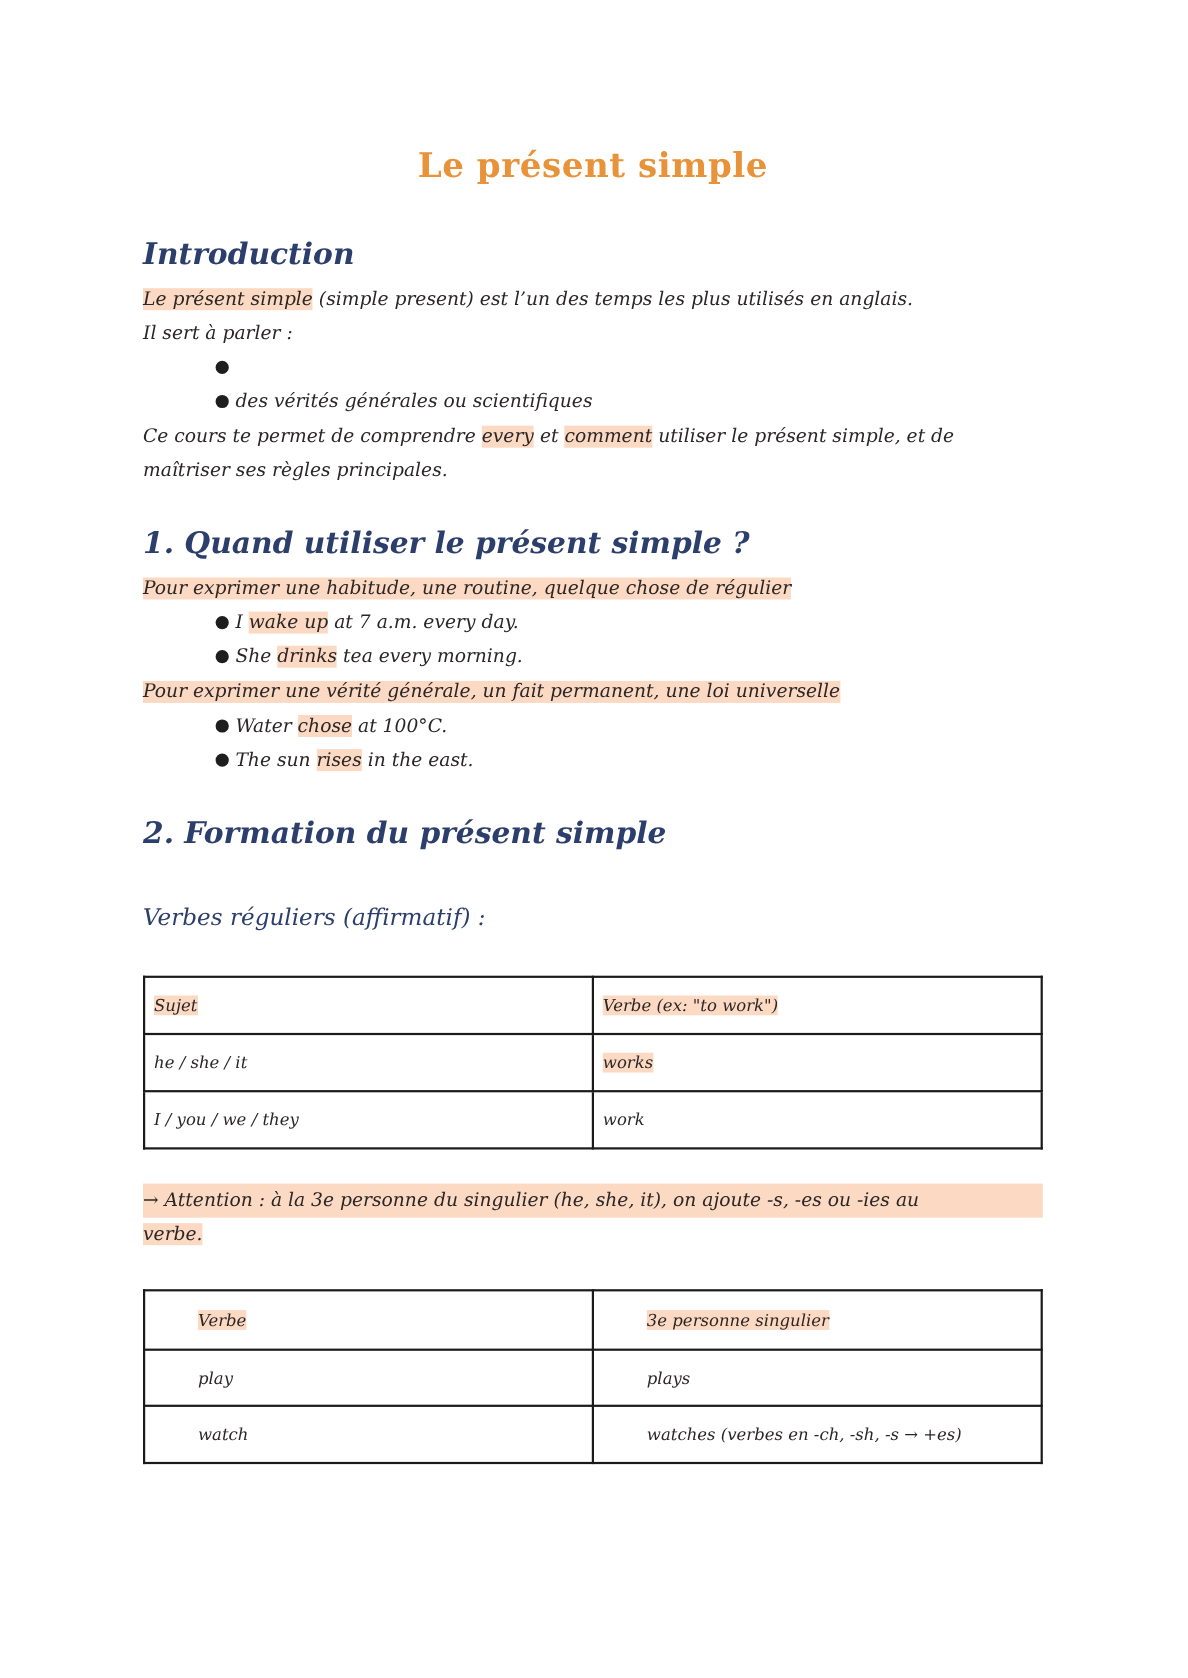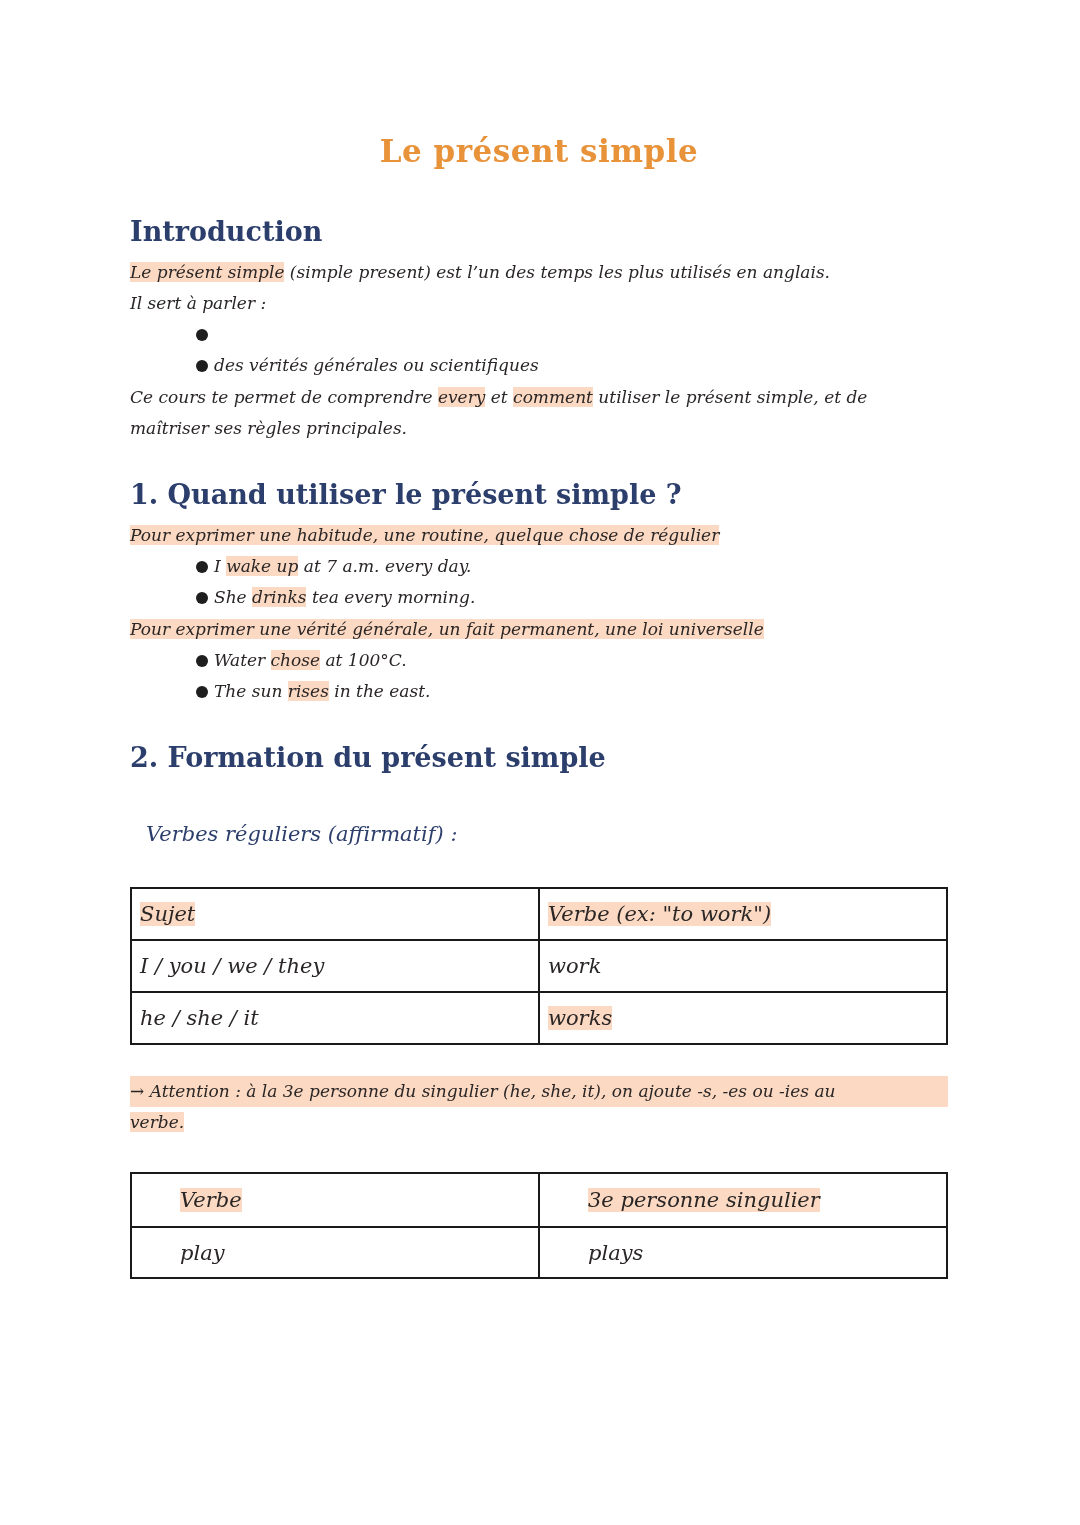--- a/index.html
+++ b/index.html
@@ -1,30 +1,30 @@
 <!DOCTYPE html>
 <html><head>
 <meta charset="utf-8">
 <style>
   html, body { margin: 0; padding: 0; background: #ffffff; }
   body { width: 1080px; height: 1525px; position: relative; overflow: hidden;
          font-family: "DejaVu Serif", serif; color: #2a2626; }
   .page { position: absolute; left: 130px; top: 0; width: 818px; }
   .title { position: absolute; left: 0; top: 133px; width: 818px; text-align: center;
            font-family: "DejaVu Serif", serif; font-weight: bold; font-size: 31px; color: #E8923A; letter-spacing: 0.5px; }
-  .h { position: absolute; left: 0; font-family: "DejaVu Serif", serif; font-weight: bold; color: #2C3E6B; }
+  .h { position: absolute; left: 0; font-family: "DejaVu Serif", serif; font-weight: bold; color: #2C3E6B; font-style: italic; }
   .h1 { font-size: 27px; }
   .line { position: absolute; left: 0; font-style: italic; font-size: 17px; line-height: 31px; white-space: nowrap; }
   .bullet { left: 66px; }
   .dot { display: inline-block; width: 12px; height: 12px; border-radius: 50%; background: #1e1e1e;
          margin-right: 6px; vertical-align: -1px; }
   .hl { background: #FCD9C2; }
-  .sub { position: absolute; left: 0; font-style: italic; font-size: 21px; color: #2C3E6B; margin-left: 16px; }
+  .sub { position: absolute; left: 0; font-style: italic; font-size: 21px; color: #2C3E6B; }
   table { position: absolute; left: 0; width: 818px; border-collapse: collapse; }
-  td { border: 2px solid #1a1a1a; font-style: italic; font-size: 21px; padding: 0 8px; width: 50%; }
+  td { border: 2px solid #1a1a1a; font-style: italic; font-size: 15px; padding: 0 8px; width: 50%; }
   .t1 td { height: 50px; }
   .t2 td { height: 49px; padding-left: 48px; }
 </style>
 </head>
 <body>
 
 <div class="page">
   <div class="title">Le présent simple</div>
 
   <div class="h h1" style="top:216px">Introduction</div>
@@ -46,38 +46,42 @@
   <div class="h h1" style="top:742px">2. Formation du présent simple</div>
   <div class="sub" style="top:822px">Verbes réguliers (affirmatif) :</div>
 
   <table class="t1" style="top:887px">
     <tbody>
         <tr>
       <td><span class="hl">Sujet</span></td>
       <td><span class="hl">Verbe (ex: "to work")</span></td>
     </tr>
     <tr>
+      <td>he / she / it</td>
+      <td><span class="hl">works</span></td>
+    </tr>
+    <tr>
       <td>I / you / we / they</td>
       <td>work</td>
-    </tr>
-    <tr>
-      <td>he / she / it</td>
-      <td><span class="hl">works</span></td>
     </tr>
   </tbody>
     </table>
 
   <div class="line" style="top:1076px; width:740px"><span class="hl" style="display:inline-block; width:818px">→ Attention : à la 3e personne du singulier (he, she, it), on ajoute -s, -es ou -ies au</span></div>
   <div class="line" style="top:1107px"><span class="hl">verbe.</span></div>
 
   <table class="t2" style="top:1172px">
     <tbody>
         <tr>
       <td style="height:52px"><span class="hl">Verbe</span></td>
       <td style="height:52px"><span class="hl">3e personne singulier</span></td>
     </tr>
     <tr>
       <td>play</td>
       <td>plays</td>
     </tr>
+    <tr>
+      <td style="height:50px">watch</td>
+      <td style="height:50px">watches (verbes en -ch, -sh, -s → +es)</td>
+    </tr>
   </tbody>
     </table>
 </div>
 
 </body></html>

